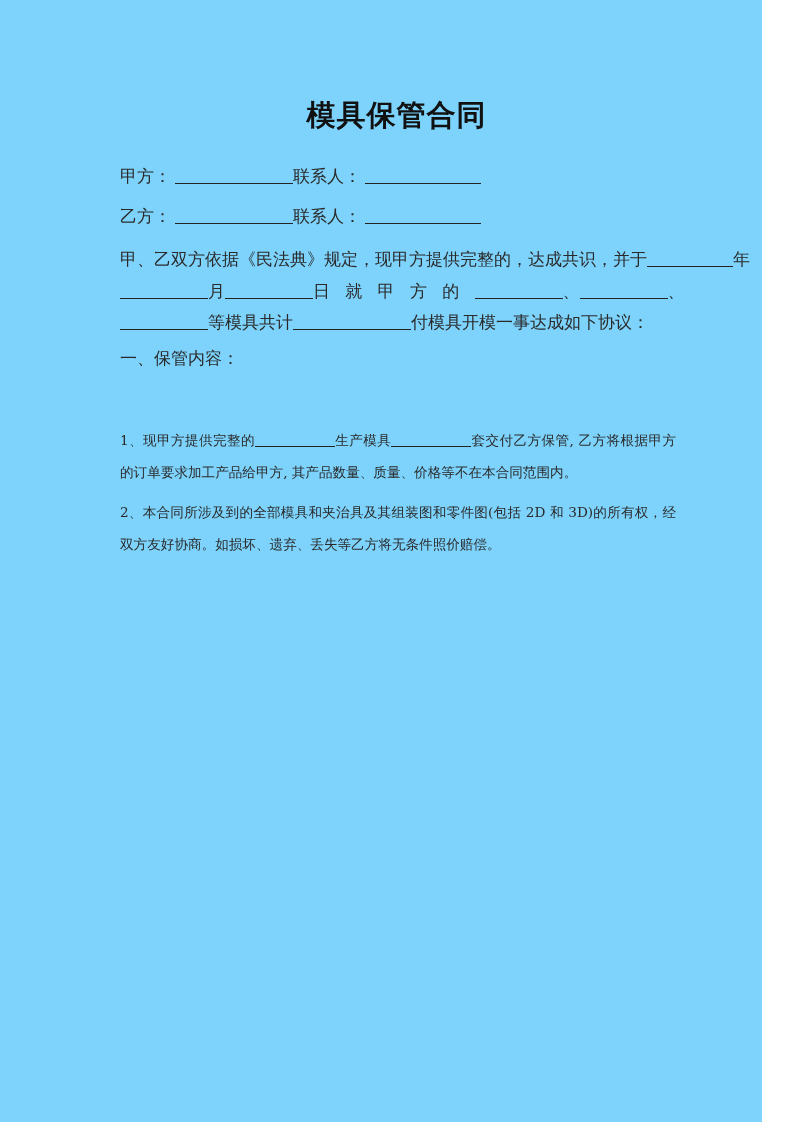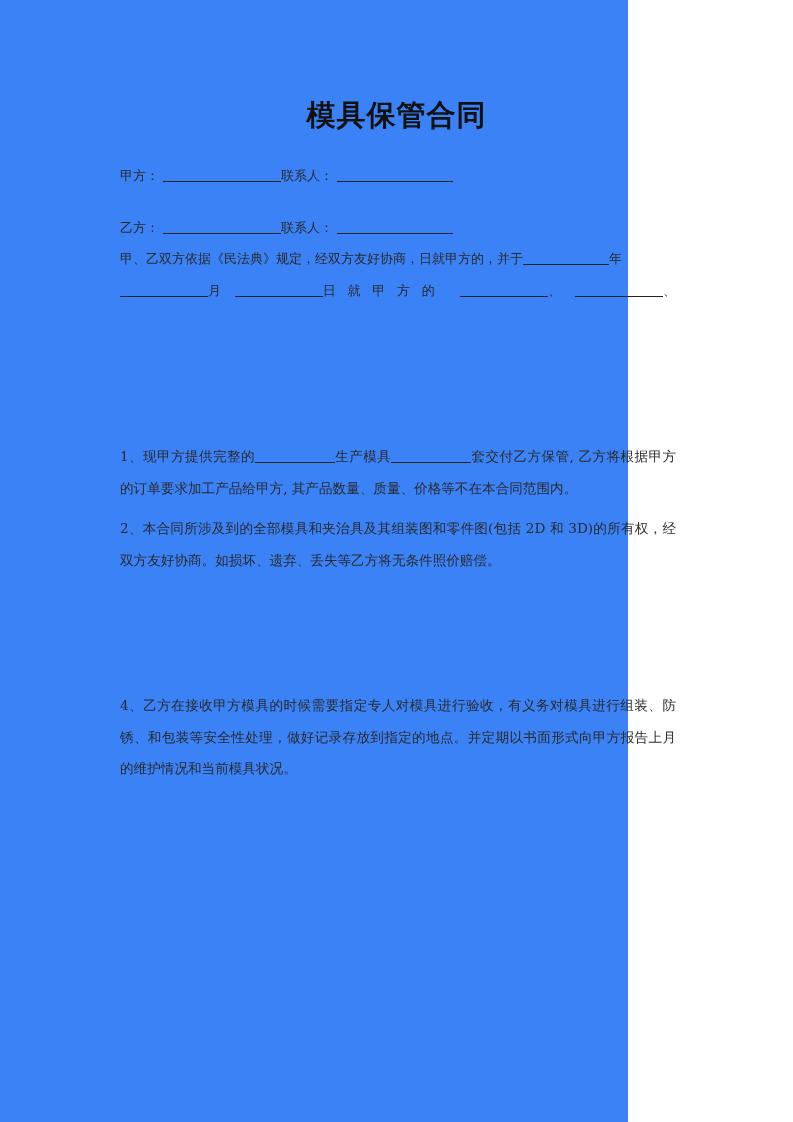--- a/index.html
+++ b/index.html
@@ -1,69 +1,70 @@
 <!DOCTYPE html>
 <html><head>
 <meta charset="utf-8">
 <style>
   html, body { margin: 0; padding: 0; background: #ffffff; }
   body { width: 793px; height: 1122px; position: relative; overflow: hidden;
          font-family: "DejaVu Serif", "Liberation Serif", serif; color: #222; }
-  .page { position: absolute; left: 0; top: 0; width: 628px; height: 1122px; background: #3b82f6; }
+  .page { position: absolute; left: 0; top: 0; width: 762px; height: 1122px; background: #7dd3fc; }
   .title { position: absolute; left: 0; width: 793px; top: 96px; text-align: center;
            font-family: "DejaVu Serif", "Liberation Serif", serif; font-weight: bold;
            font-size: 29px; letter-spacing: 1px; color: #111; line-height: 38px; }
-  .line { position: absolute; left: 120px; width: 556px; font-size: 13px; line-height: 20px;
+  .line { position: absolute; left: 120px; width: 556px; font-size: 17px; line-height: 20px;
           white-space: nowrap; color: #2a2a2a; }
   .para { position: absolute; left: 120px; width: 556px; font-size: 13.6px; line-height: 31.5px;
-          color: #2a2a2a; text-align: justify; text-align-last: left; margin-top: 16px; }
+          color: #2a2a2a; text-align: justify; text-align-last: left; }
   .blank { display: inline-block; border-bottom: 1px solid #222; height: 14px; vertical-align: -2px; }
   .b-party { width: 118px; margin-left: 4px; }
   .b-contact { width: 116px; margin-left: 4px; }
   .b-date { width: 88px; }
   .b-mid { width: 88px; }
   .b-total { width: 118px; }
   .b-item { width: 80px; }
   .spread { letter-spacing: 0.9em; }
 </style>
 </head>
 <body>
 
 <div class="page">
 
   <div class="title">模具保管合同</div>
 
   <div class="line" style="top:166px;">
     <span>甲方：</span><span class="blank b-party"></span><span>联系人：</span><span class="blank b-contact"></span>
   </div>
 
-  <div class="line" style="top:206px;margin-top:12px;">
+  <div class="line" style="top:206px;">
     <span>乙方：</span><span class="blank b-party"></span><span>联系人：</span><span class="blank b-contact"></span>
   </div>
 
   <div class="line" style="top:249px; width:556px;">
-    <span>甲、乙双方依据《民法典》规定，经双方友好协商，日就甲方的，并于</span><span class="blank" style="width:86px;"></span><span>年</span>
+    <span>甲、乙双方依据《民法典》规定，现甲方提供完整的，达成共识，并于</span><span class="blank" style="width:86px;"></span><span>年</span>
   </div>
   <div class="line" style="top:281px; display:flex; justify-content:space-between; width:556px;">
     <span><span class="blank b-date"></span><span>月</span></span>
     <span><span class="blank b-date"></span><span class="spread">日就甲方的</span></span>
     <span><span class="blank b-mid"></span><span>、</span></span>
     <span><span class="blank b-mid"></span><span>、</span></span>
   </div>
+  <div class="line" style="top:312px;">
+    <span class="blank b-date"></span><span>等模具共计</span><span class="blank b-total"></span><span>付模具开模一事达成如下协议：</span>
+  </div>
 
+  <div class="line" style="top:348px;">一、保管内容：</div>
 
   <div class="para" style="top:425px;">
     <span>1、</span><span>现甲方提供完整的</span><span class="blank b-item"></span><span>生产模具</span><span class="blank b-item"></span><span>套交付乙方保管, 乙方将根据甲方的订单要求加工产品给甲方, 其产品数量、质量、价格等不在本合同范围内。</span>
   </div>
 
   <div class="para" style="top:497px;">
     <span>2、</span><span>本合同所涉及到的全部模具和夹治具及其组装图和零件图(包括 2D 和 3D)的所有权，经双方友好协商。如损坏、遗弃、丢失等乙方将无条件照价赔偿。</span>
   </div>
 
 
-  <div class="para" style="top:674px;">
-    <span>4、</span><span>乙方在接收甲方模具的时候需要指定专人对模具进行验收，有义务对模具进行组装、防锈、和包装等安全性处理，做好记录存放到指定的地点。并定期以书面形式向甲方报告上月的维护情况和当前模具状况。</span>
-  </div>
 
 
 
 
 </div>
 
 </body></html>

